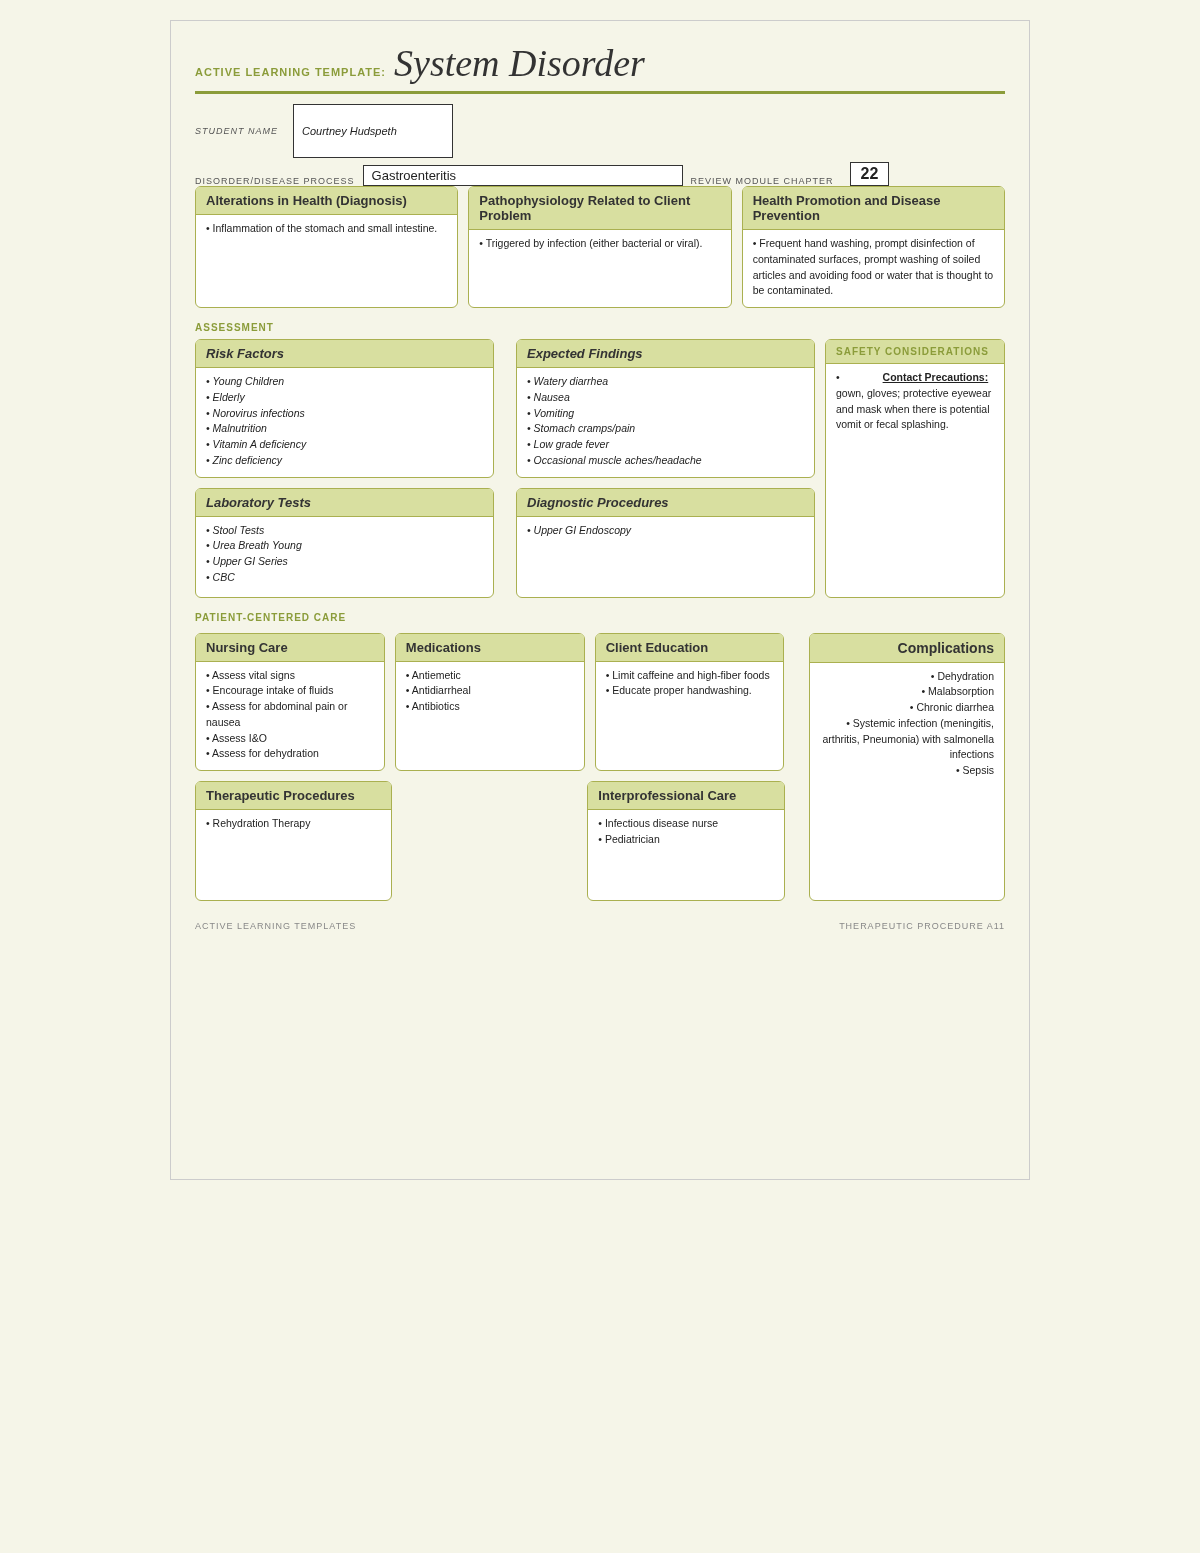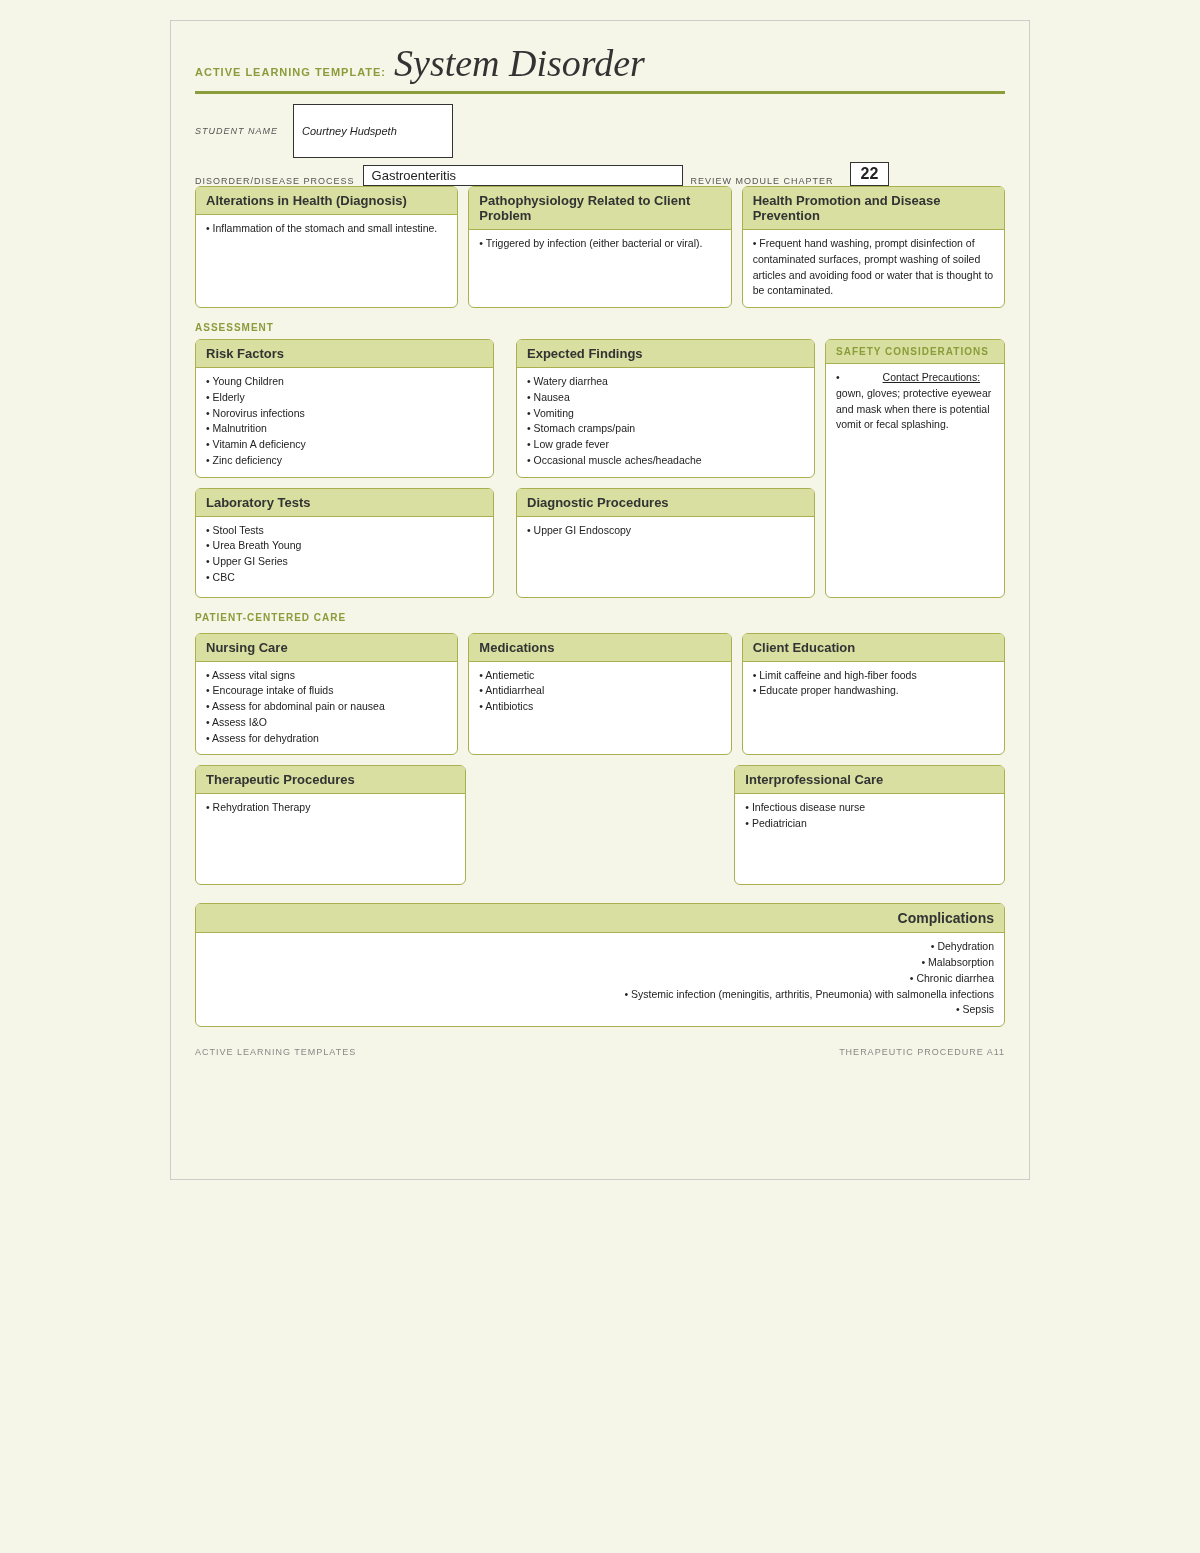--- a/index.html
+++ b/index.html
@@ -155,35 +155,35 @@
       font-size: 10px;
       font-weight: bold;
       letter-spacing: 1px;
       text-transform: uppercase;
       color: #8b9c3a;
       border-bottom: 1px solid #aab050;
     }
     .assessment-inner {
       display: flex;
       gap: 22px;
+      font-style: italic;
     }
     .section-box-wide {
       border: 1px solid #aab050;
       border-radius: 6px;
       padding: 8px 10px;
       background: #fff;
       flex: 1;
       min-height: 110px;
     }
     
     .pcc-row {
       display: flex;
-      gap: 18px;
+      gap: 24px;
       margin-top: 10px;
-      flex-direction: column;
     }
     .pcc-left {
       flex: 3;
     }
     .pcc-right {
       flex: 1;
     }
     .complications-box {
       border: 1px solid #aab050;
       border-radius: 6px;
@@ -224,21 +224,21 @@
       display: flex;
       justify-content: space-between;
       margin-top: 20px;
       font-size: 9px;
       letter-spacing: 1px;
       text-transform: uppercase;
       color: #888;
     }
     .underline {
       text-decoration: underline;
-      font-weight: normal;
+      font-weight: bold;
       padding-left: 40px;
     }
   </style>
 </head>
 <body>
 
 <div class="page">
 
   <div class="header">
     <span class="header-label">ACTIVE LEARNING TEMPLATE:</span>

